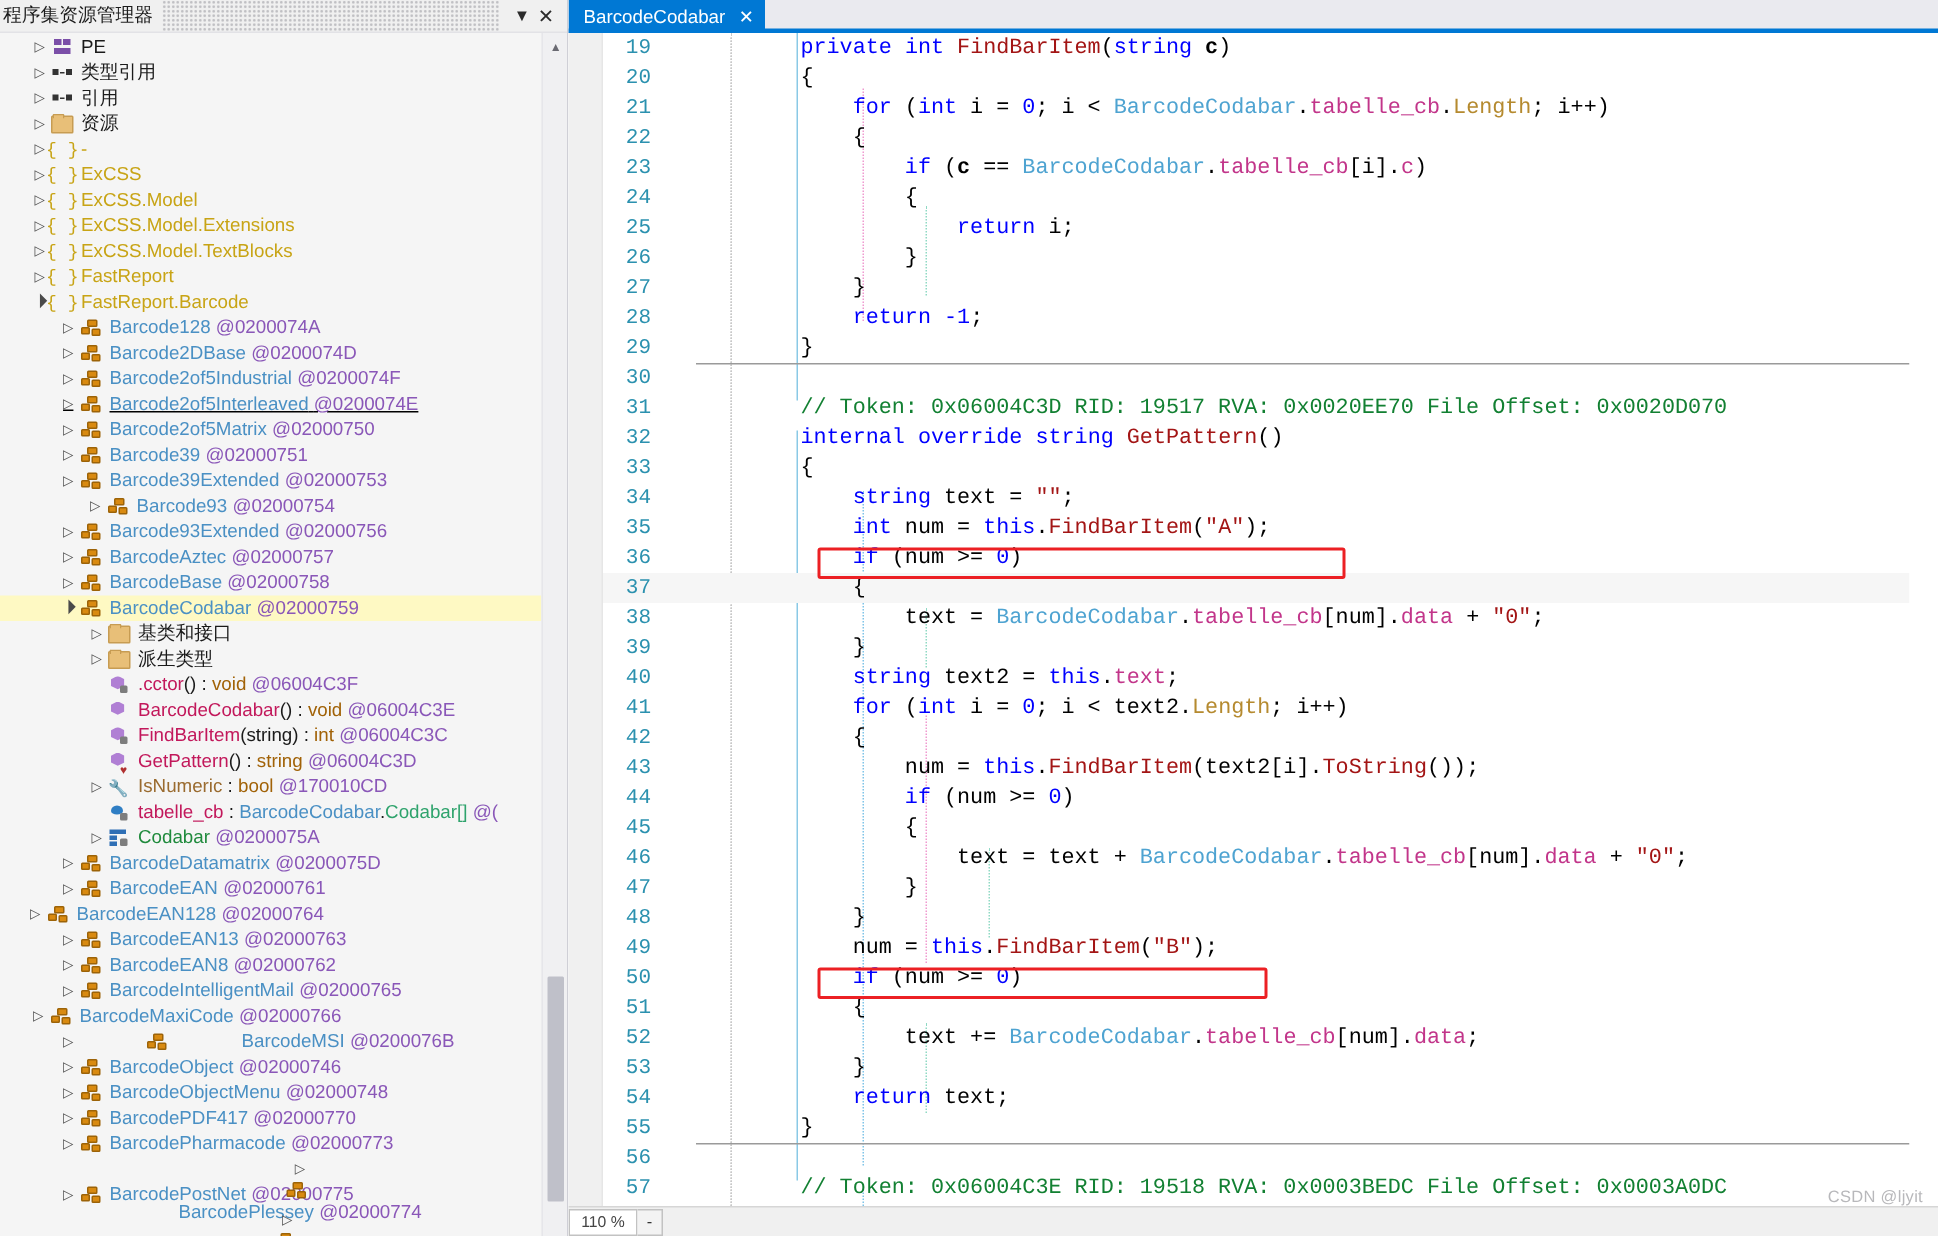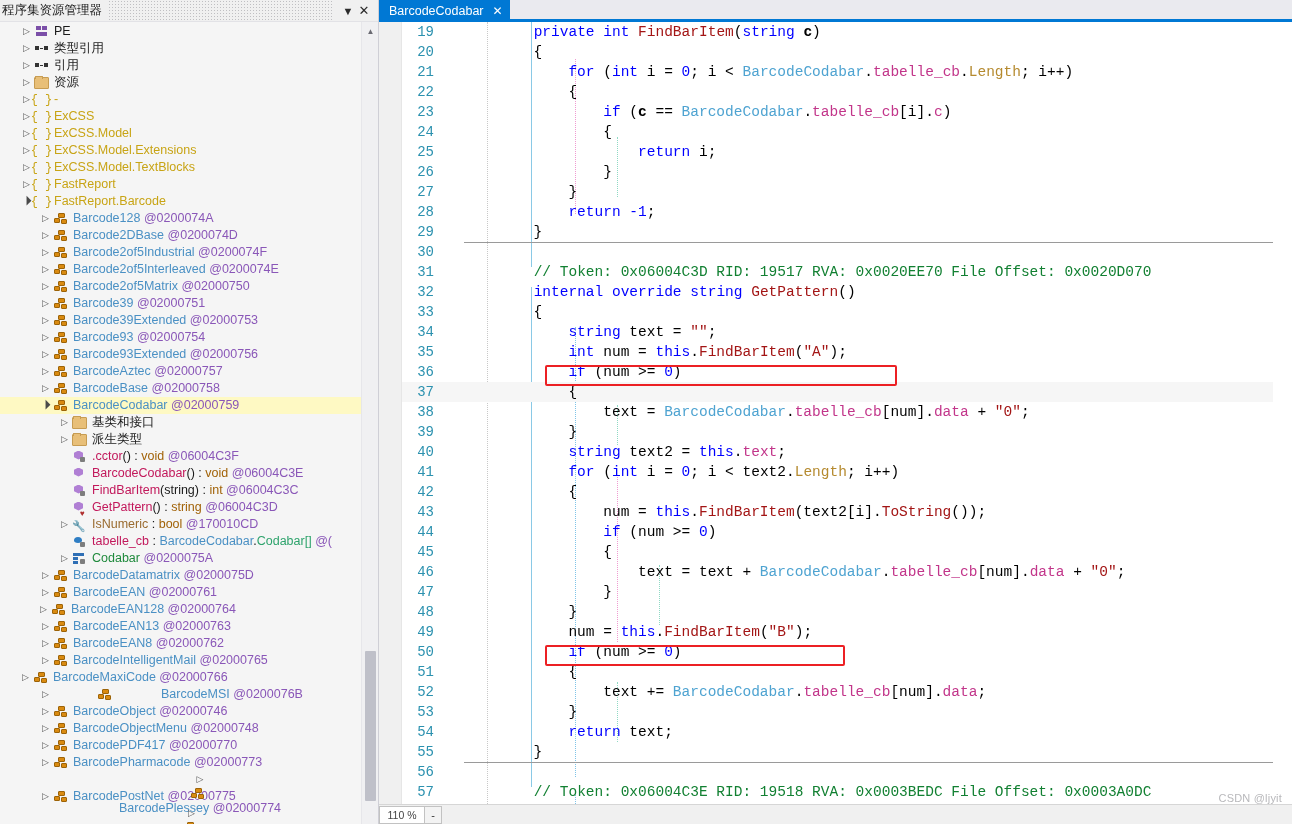--- a/index.html
+++ b/index.html
@@ -493,21 +493,21 @@
             <span class="twist closed"></span>
             <span class="ticon">
               <span class="ic-class">
                 <i></i>
                 <i></i>
                 <i></i>
               </span>
             </span>
             <span class="tlabel"><span class="c-cls">Barcode2of5Industrial</span><span class="c-black"> </span><span class="c-at">@0200074F</span></span>
           </div>
-          <div class="trow" style="padding-left: 39px;">
+          <div class="trow" style="padding-left: 39px; text-decoration: underline;">
             <span class="twist closed"></span>
             <span class="ticon">
               <span class="ic-class">
                 <i></i>
                 <i></i>
                 <i></i>
               </span>
             </span>
             <span class="tlabel"><span class="c-cls">Barcode2of5Interleaved</span><span class="c-black"> </span><span class="c-at">@0200074E</span></span>
           </div>
@@ -537,21 +537,21 @@
             <span class="twist closed"></span>
             <span class="ticon">
               <span class="ic-class">
                 <i></i>
                 <i></i>
                 <i></i>
               </span>
             </span>
             <span class="tlabel"><span class="c-cls">Barcode39Extended</span><span class="c-black"> </span><span class="c-at">@02000753</span></span>
           </div>
-          <div class="trow" style="padding-left: 39px;">
+          <div class="trow" style="padding-left: 57px;">
             <span class="twist closed"></span>
             <span class="ticon">
               <span class="ic-class">
                 <i></i>
                 <i></i>
                 <i></i>
               </span>
             </span>
             <span class="tlabel"><span class="c-cls">Barcode93</span><span class="c-black"> </span><span class="c-at">@02000754</span></span>
           </div>
@@ -681,21 +681,21 @@
             <span class="twist closed"></span>
             <span class="ticon">
               <span class="ic-class">
                 <i></i>
                 <i></i>
                 <i></i>
               </span>
             </span>
             <span class="tlabel"><span class="c-cls">BarcodeEAN</span><span class="c-black"> </span><span class="c-at">@02000761</span></span>
           </div>
-          <div class="trow" style="padding-left: 37px;">
+          <div class="trow" style="padding-left: 17px;">
             <span class="twist closed"></span>
             <span class="ticon">
               <span class="ic-class">
                 <i></i>
                 <i></i>
                 <i></i>
               </span>
             </span>
             <span class="tlabel"><span class="c-cls">BarcodeEAN128</span><span class="c-black"> </span><span class="c-at">@02000764</span></span>
           </div>

